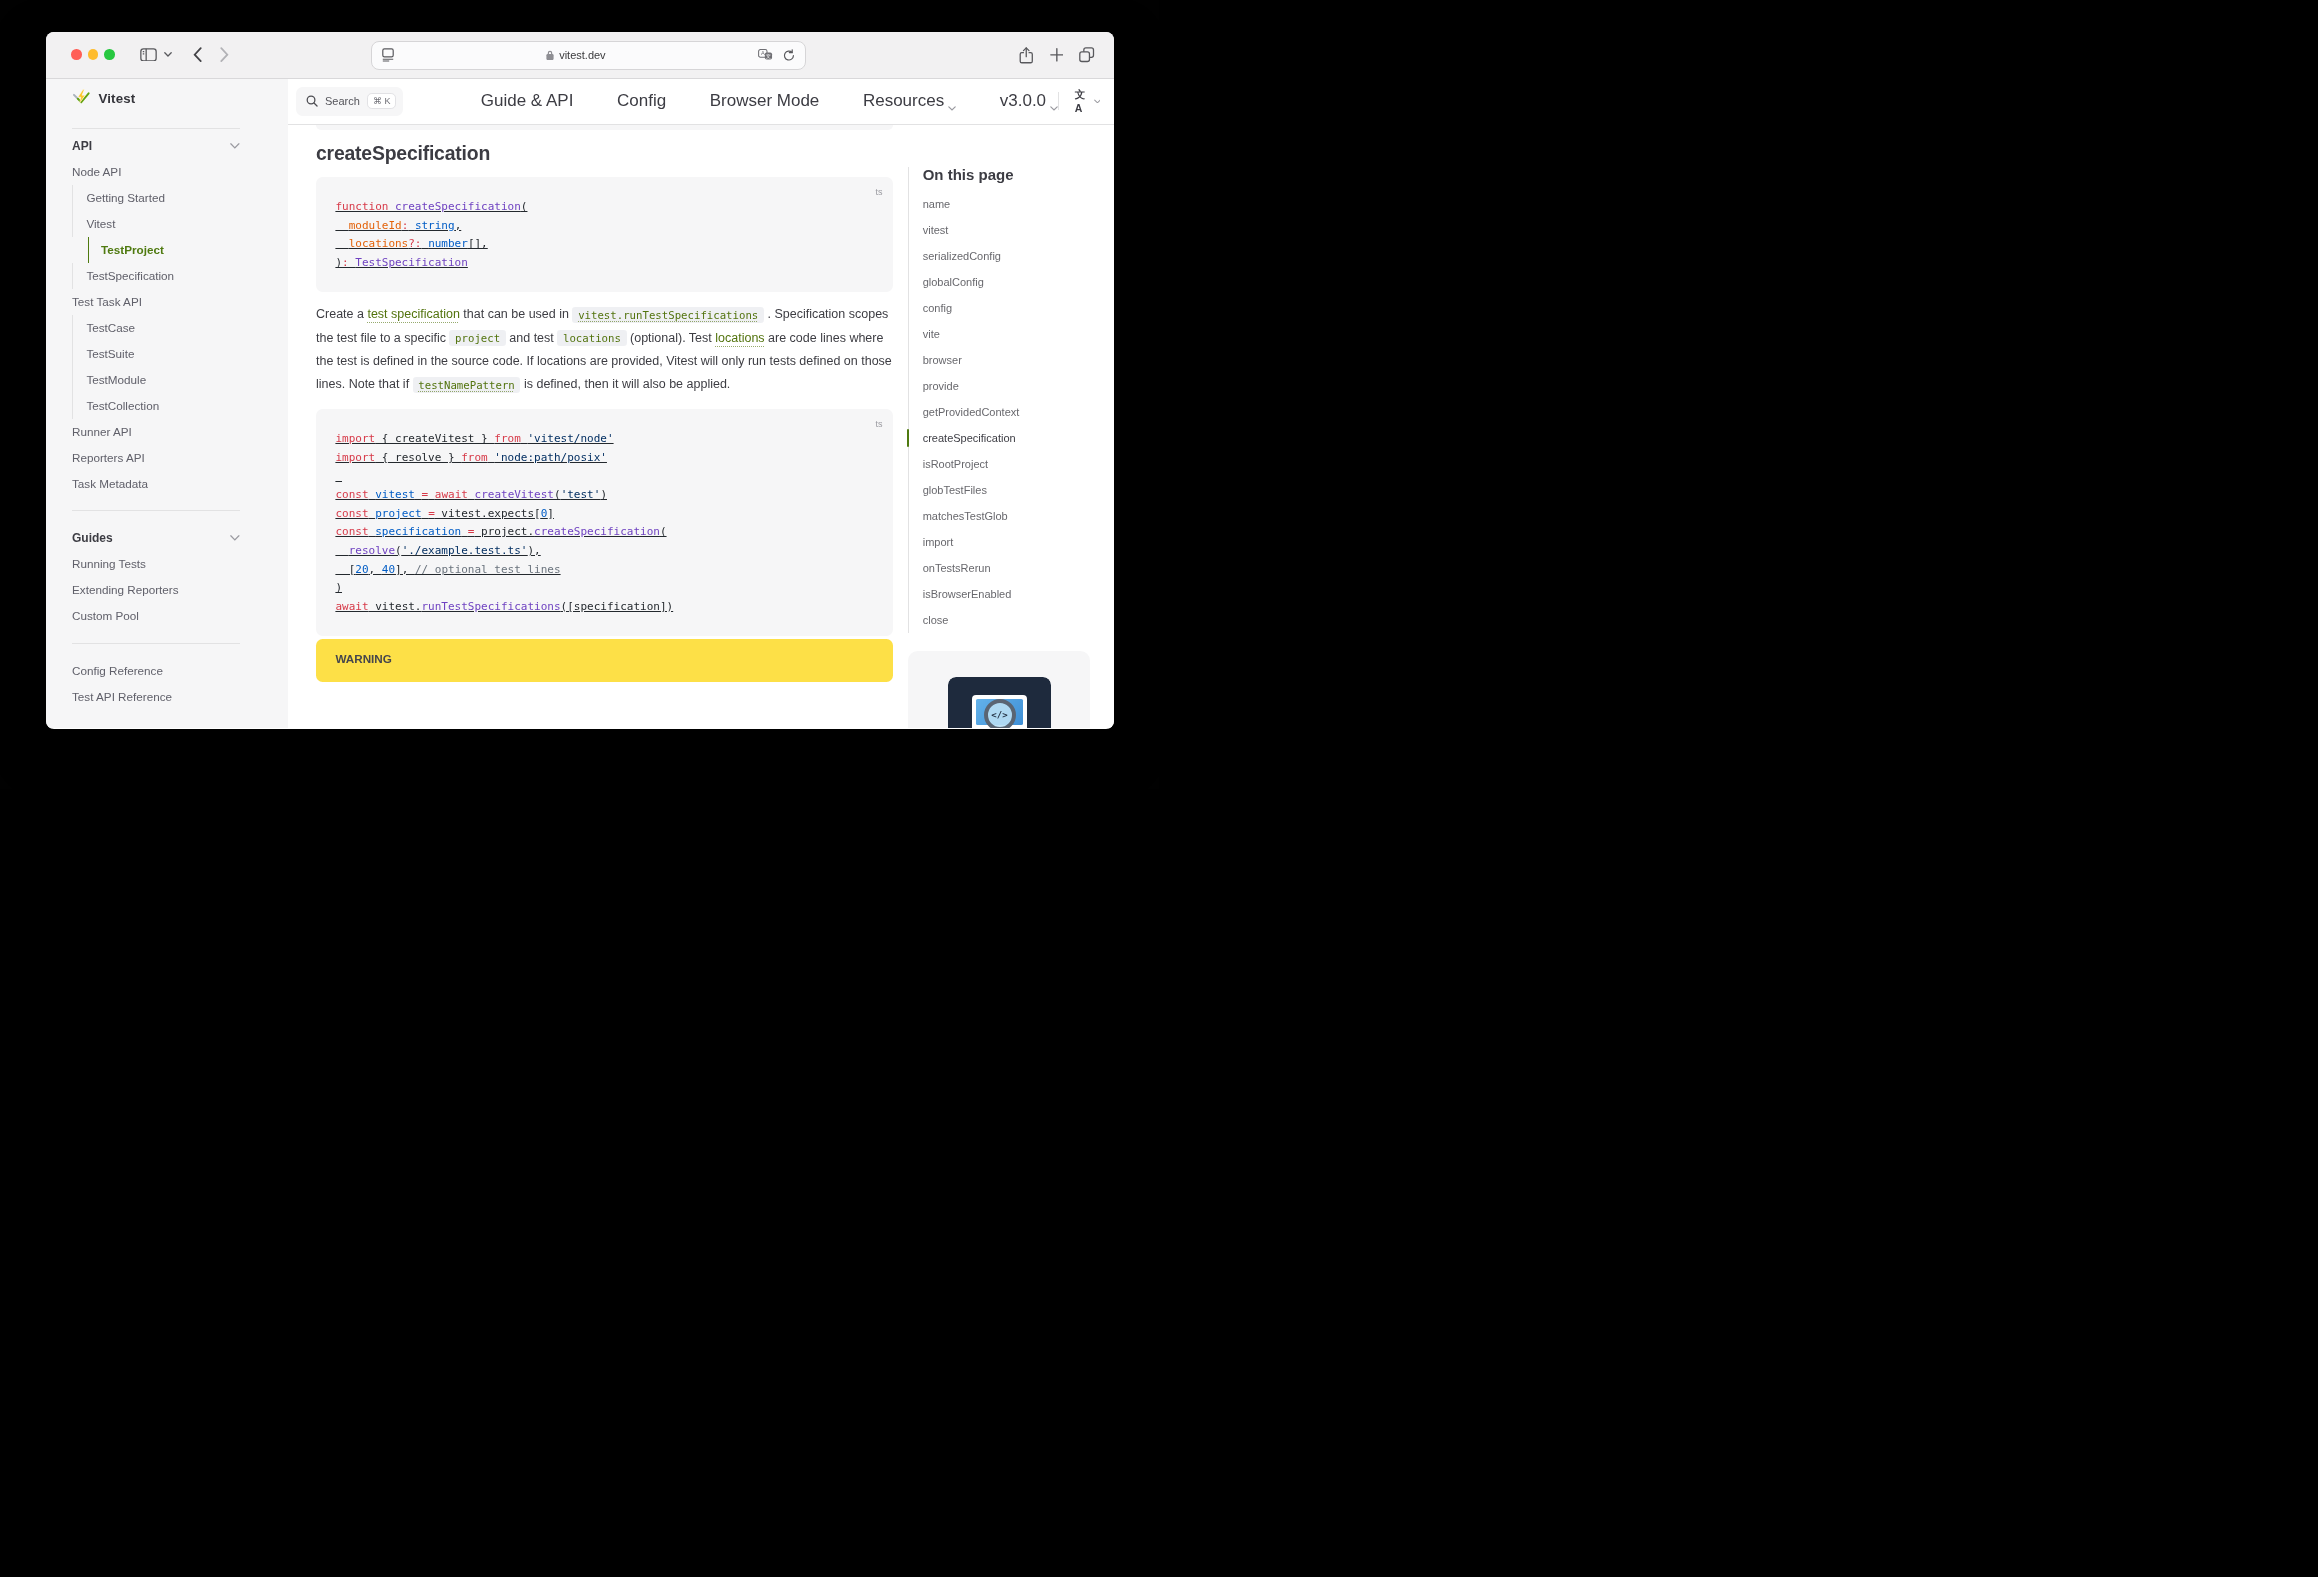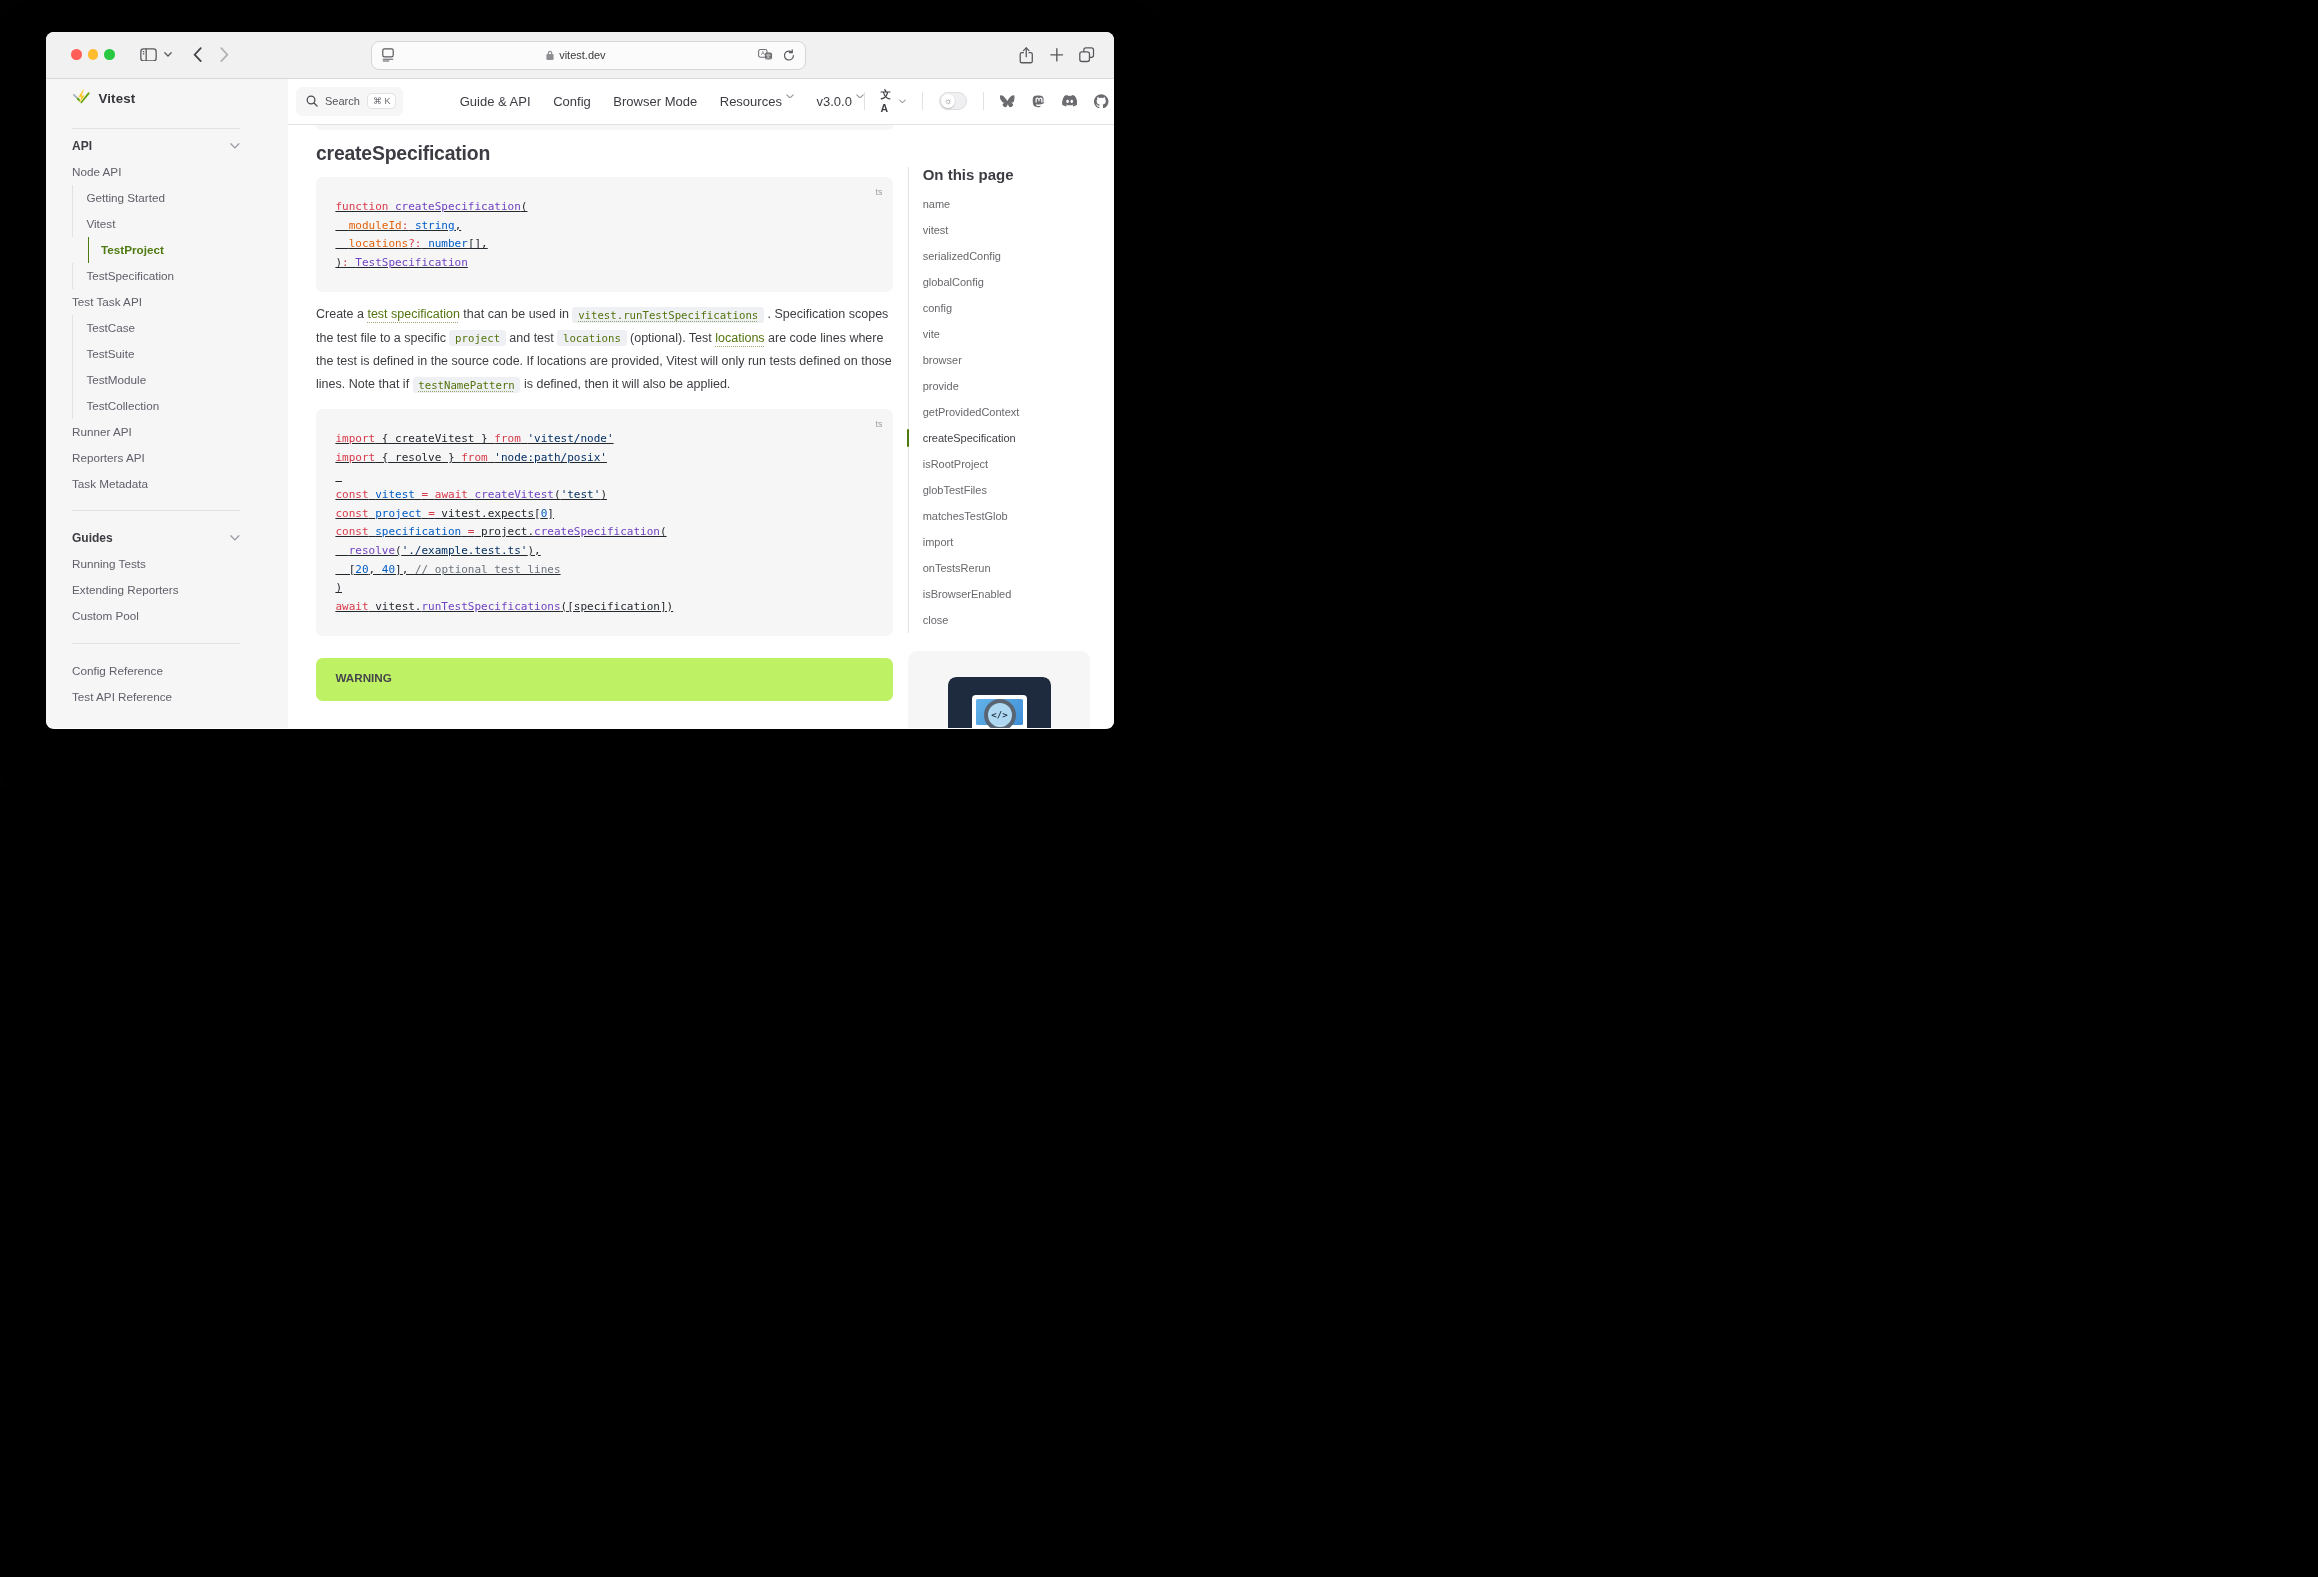--- a/index.html
+++ b/index.html
@@ -43,21 +43,21 @@
   .sb-row.t-divider{height:0.8px;line-height:0.8px;border-top:0.8px solid #e2e2e3;margin:13.7px 0 13px;cursor:default;}
   
   .right-pane{flex:1;display:flex;flex-direction:column;min-width:0;}
   .site-header{height:46px;border-bottom:0.8px solid #e2e2e3;background:#fff;display:flex;align-items:center;
                padding:0 19px 0 8px;box-sizing:border-box;flex-shrink:0;}
   .search-pill{display:flex;align-items:center;gap:7.3px;background:#f6f6f7;border-radius:6.5px;
                height:29px;padding:0 6.5px 0 9.7px;width:107px;box-sizing:border-box;cursor:pointer;}
   .search-label{font-size:11px;color:#55555b;flex:1;}
   .kbd{background:#fff;border:0.8px solid #e2e2e5;border-radius:4.8px;padding:2.4px 4.8px;font-size:9px;color:#6d6d74;white-space:nowrap;}
   .nav-list{display:flex;gap:22.6px;list-style:none;margin:0 0 0 57px;padding:0;}
-  .nav-item{font-size:13px;font-weight:500;color:#3c3c43;display:flex;align-items:flex-start;gap:4px;cursor:pointer;white-space:nowrap;}
+  .nav-item{font-size:17px;font-weight:500;color:#3c3c43;display:flex;align-items:flex-end;gap:4px;cursor:pointer;white-space:nowrap;margin-left:21px;}
   .nav-item .nav-chevron{display:none;color:#9b9ba1;}
   .nav-item.has-chevron .nav-chevron{display:block;}
   .hdr-right{margin-left:auto;display:flex;align-items:center;gap:16px;}
   .hdr-sep{width:0.8px;height:18px;background:#e2e2e3;}
   .translate-btn{display:flex;align-items:center;gap:3.2px;font-size:10.5px;font-weight:600;color:#3c3c43;cursor:pointer;}
   .translate-btn .nav-chevron{color:#9b9ba1;}
   .switch{width:32px;height:18px;border-radius:9px;background:#f0f0f2;border:0.8px solid #dededf;
           position:relative;cursor:pointer;box-sizing:border-box;}
   .knob{position:absolute;left:0.8px;top:0.8px;width:14.5px;height:14.5px;border-radius:50%;background:#fff;
         box-shadow:0 0.8px 1.6px rgba(0,0,0,.25);display:flex;align-items:center;justify-content:center;
@@ -75,21 +75,21 @@
   .code-line{white-space:pre;}
   .tk-kw{color:#d73a49}.tk-fn{color:#6f42c1}.tk-var{color:#e36209}.tk-typ{color:#005cc5}
   .tk-num{color:#005cc5}.tk-vr{color:#005cc5}.tk-str{color:#032f62}.tk-cm{color:#6a737d}.tk-pl{color:#24292e}
   .para{margin-top:11.3px;font-size:12.5px;line-height:23.4px;color:#3d3d43;}
   .seg-c,.seg-cl{font-family:"DejaVu Sans Mono",monospace;font-size:10.7px;background:rgba(142,150,170,0.14);
                  border-radius:3.2px;padding:1.6px 5.7px;color:#52730d;}
   .seg-l{color:#52730d;text-decoration:underline dotted 1.2px;text-decoration-color:rgba(82,115,13,.6);
          text-underline-offset:4px;cursor:pointer;}
   .seg-cl{text-decoration:underline dotted 1.2px;text-decoration-color:rgba(82,115,13,.6);
           text-underline-offset:3.2px;cursor:pointer;}
-  .warning{margin-top:22px;background:#bef264;border-radius:6.5px;padding:13px 19.4px 16px;}
+  .warning{margin-top:3px;background:#fde047;border-radius:6.5px;padding:13px 19.4px 16px;}
   .warning-title{font-size:11.7px;line-height:14.5px;font-weight:700;color:#46464c;}
   .warning-body{margin-top:8px;font-size:12.5px;line-height:23.4px;color:#3d3d43;}
   .warning .seg-c{background:rgba(224,170,42,0.28);color:#9c5d2d;}
   .warning .seg-l{color:#9e6430;text-decoration-color:rgba(158,100,48,.6);}
   
   .toc{position:absolute;left:620px;top:42px;width:202px;}
   .toc-wrap{border-left:0.8px solid #e2e2e3;padding-left:13.7px;}
   .toc-title{font-size:15px;font-weight:700;color:#3c3c43;line-height:16px;margin:0 0 8px;}
   .toc-list{list-style:none;margin:0;padding:0;}
   .toc-item{height:26px;line-height:26px;font-size:11px;color:#68686d;position:relative;cursor:pointer;

